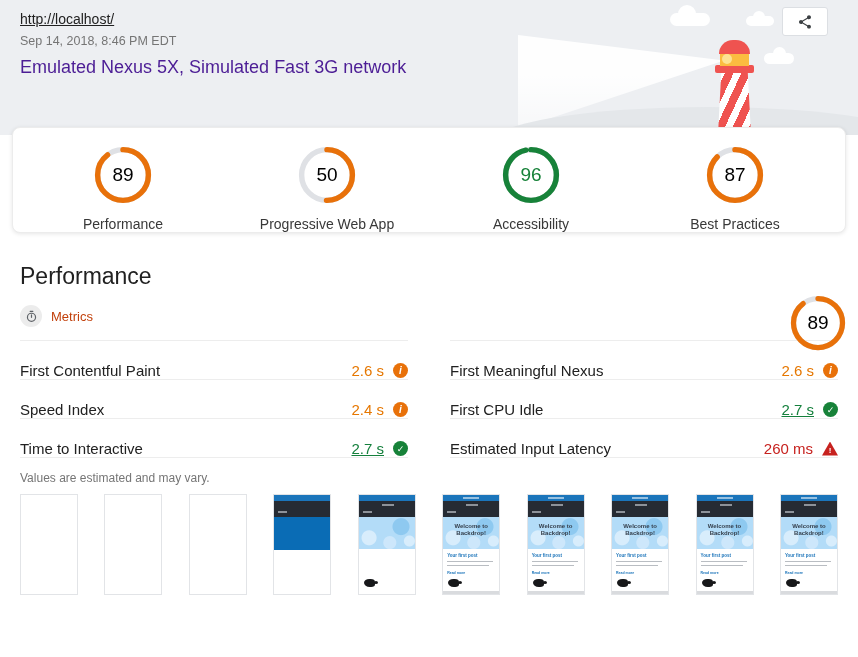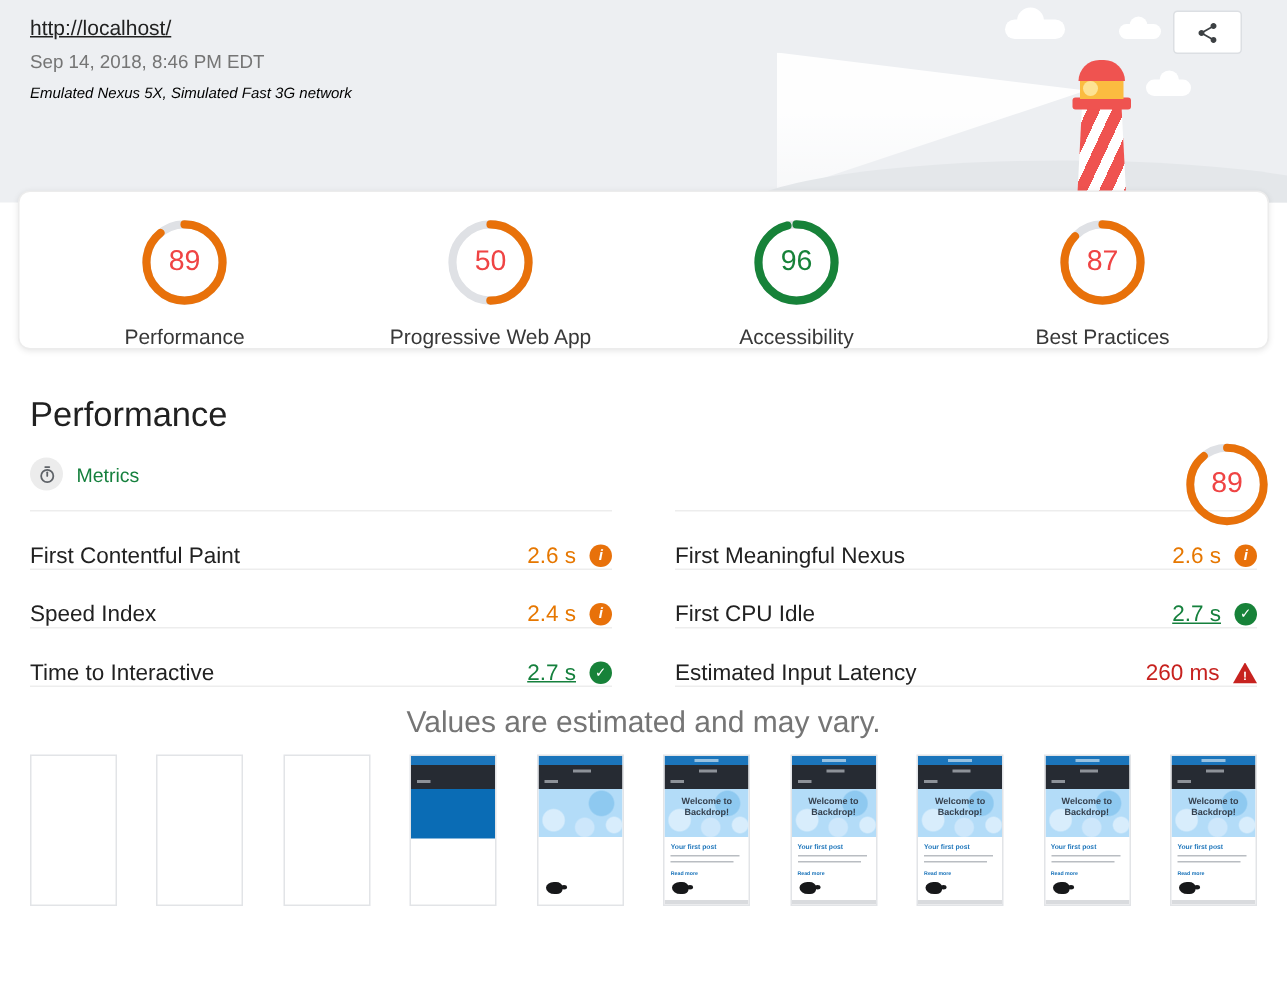--- a/index.html
+++ b/index.html
@@ -4,21 +4,21 @@
 <style>
   * { margin:0; padding:0; box-sizing:border-box; }
   html,body { width:858px; height:657px; background:#fff; overflow:hidden;
     font-family:"Liberation Sans","DejaVu Sans",sans-serif; color:#212121; }
 
   
   .hero { position:relative; height:135px; background:#edeff2; overflow:hidden; }
   .hero-text { position:absolute; left:20px; top:10px; z-index:5; }
   .hero-url { display:inline-block; font-size:14px; color:#212121; text-decoration:underline; cursor:pointer; }
   .hero-date { margin-top:6px; font-size:12.5px; color:#757575; }
-  .hero-env  { margin-top:9px; font-size:10px; color:#000000;font-style:italic; }
+  .hero-env  { margin-top:9px; font-size:18px; color:#4c1d95; }
 
   .share-btn { position:absolute; right:30px; top:7px; width:46px; height:29px; background:#fff;
     border:1px solid #dcdfe3; border-radius:3px; display:flex; align-items:center; justify-content:center;
     cursor:pointer; z-index:6; }
 
   
   .lh-art { position:absolute; right:0; top:0; width:340px; height:135px; pointer-events:none; }
   .beam { position:absolute; left:0; top:35px; width:206px; height:94px;
     background:linear-gradient(to bottom, rgba(255,255,255,.96) 40%, rgba(255,255,255,.55));
     clip-path:polygon(100% 27%, 0 0, 0 100%); }
@@ -40,58 +40,58 @@
   .scores-card { position:relative; margin:-8px 12px 0; background:#fff; border-radius:8px;
     border:1px solid #ececec; box-shadow:0 1px 4px rgba(0,0,0,.10); z-index:4; }
   .gauge-row { display:flex; padding:18px 8px 0; }
   .cat { flex:1; display:flex; flex-direction:column; align-items:center; text-decoration:none; cursor:pointer; }
   .gauge { position:relative; width:58px; height:58px; }
   .gauge svg { width:58px; height:58px; display:block; }
   .gauge .track { fill:none; stroke:#dfe1e5; stroke-width:6; }
   .gauge .arc { fill:none; stroke-width:6; stroke-linecap:round; }
   .gauge-num { position:absolute; inset:0; display:flex; align-items:center; justify-content:center; font-size:19px; }
   .g-pass .arc { stroke:#178239; } .g-pass .gauge-num { color:#178239; }
-  .g-avg  .arc { stroke:#e8710a; } .g-avg  .gauge-num { color:#ef4444; }
+  .g-avg  .arc { stroke:#e8710a; } .g-avg  .gauge-num { color:#000000; }
   .cat-label { margin-top:12px; font-size:14px; color:#383838; }
 
   .scale-row { display:flex; justify-content:flex-end; align-items:center; padding:30px 26px 14px; font-size:13px; color:#757575; }
   .scale-label { margin-right:16px; }
   .scale-item { display:flex; align-items:center; margin-left:18px; }
   .pill { width:15px; height:8px; border-radius:4px; margin-right:7px; }
 
   
   .perf-section { position:relative; padding:0 20px; }
   .perf-title { margin-top:30px; font-size:23px; font-weight:500; color:#212121; }
   .perf-gauge-holder { position:absolute; top:32px; right:12px; }
   .perf-gauge-holder .gauge { width:56px; height:56px; }
   .perf-gauge-holder .gauge svg { width:56px; height:56px; }
 
   .metrics-head { display:flex; align-items:center; margin-top:15px; }
   .metrics-icon-wrap { width:22px; height:22px; border-radius:50%; background:#ececec; display:flex; align-items:center; justify-content:center; }
-  .metrics-label { margin-left:9px; font-size:13px; color:#15803d; }
+  .metrics-label { margin-left:9px; font-size:13px; color:#c2410c; }
 
   .metrics-grid { display:grid; grid-template-columns:1fr 1fr; column-gap:42px; margin-top:13px; }
   .mcol { border-top:1px solid #ededed; }
   .metric-row { height:39px; display:flex; align-items:flex-end; justify-content:space-between; border-bottom:1px solid #ededed; }
   .metric-name { font-size:15px; color:#212121; }
   .metric-val-wrap { display:flex; align-items:center; }
   .metric-value { font-size:15px; }
   .s-avg  .metric-value { color:#e67700; }
   .s-pass .metric-value { color:#15803d;text-decoration:underline; }
   .s-fail .metric-value { color:#c7221f; }
   .ico { width:15px; height:15px; border-radius:50%; margin-left:9px; color:#fff;
     display:flex; align-items:center; justify-content:center; font-weight:bold; }
   .ico.info  { background:#e8710a; font-size:10px; font-style:italic; }
   .ico.check { background:#178239; font-size:9px; }
   .tri { position:relative; width:16px; height:14px; margin-left:9px; background:#c7221f;
     clip-path:polygon(50% 0, 0 100%, 100% 100%); display:flex; align-items:flex-end; justify-content:center; }
   .tri i { font-style:normal; color:#fff; font-size:8px; font-weight:bold; line-height:10px; }
 
   .film-wrap { margin:0 20px; }
-  .disclaimer { text-align:center; font-size:20px; color:#757575; margin-top:13px; }
+  .disclaimer { text-align:left; font-size:12px; color:#757575; margin-top:13px; }
   .filmstrip { display:flex; justify-content:space-between; margin-top:9px; }
   .thumb { position:relative; width:58px; height:101px; background:#fff; border:1px solid #e2e4e7; overflow:hidden; }
   .t-status { height:6px; background:#1b75bb; display:flex; align-items:center; justify-content:center; }
   .t-status i { display:block; width:16px; height:2px; background:rgba(255,255,255,.55); }
   .t-nav { position:relative; height:16px; background:#262b33; }
   .t-nav .b1 { position:absolute; left:23px; top:3px; width:12px; height:2px; background:#8d9299; }
   .t-nav .b2 { position:absolute; left:4px; top:10px; width:9px; height:2px; background:#8d9299; }
   .t-hero-blue { height:33px; background:#0a6cb5; }
   .t-sky { height:32px; background-color:#b3dcf8; padding-top:4px; text-align:center;
     background-image:radial-gradient(circle at 18% 65%, #d8edfc 0 7px, transparent 8px),

